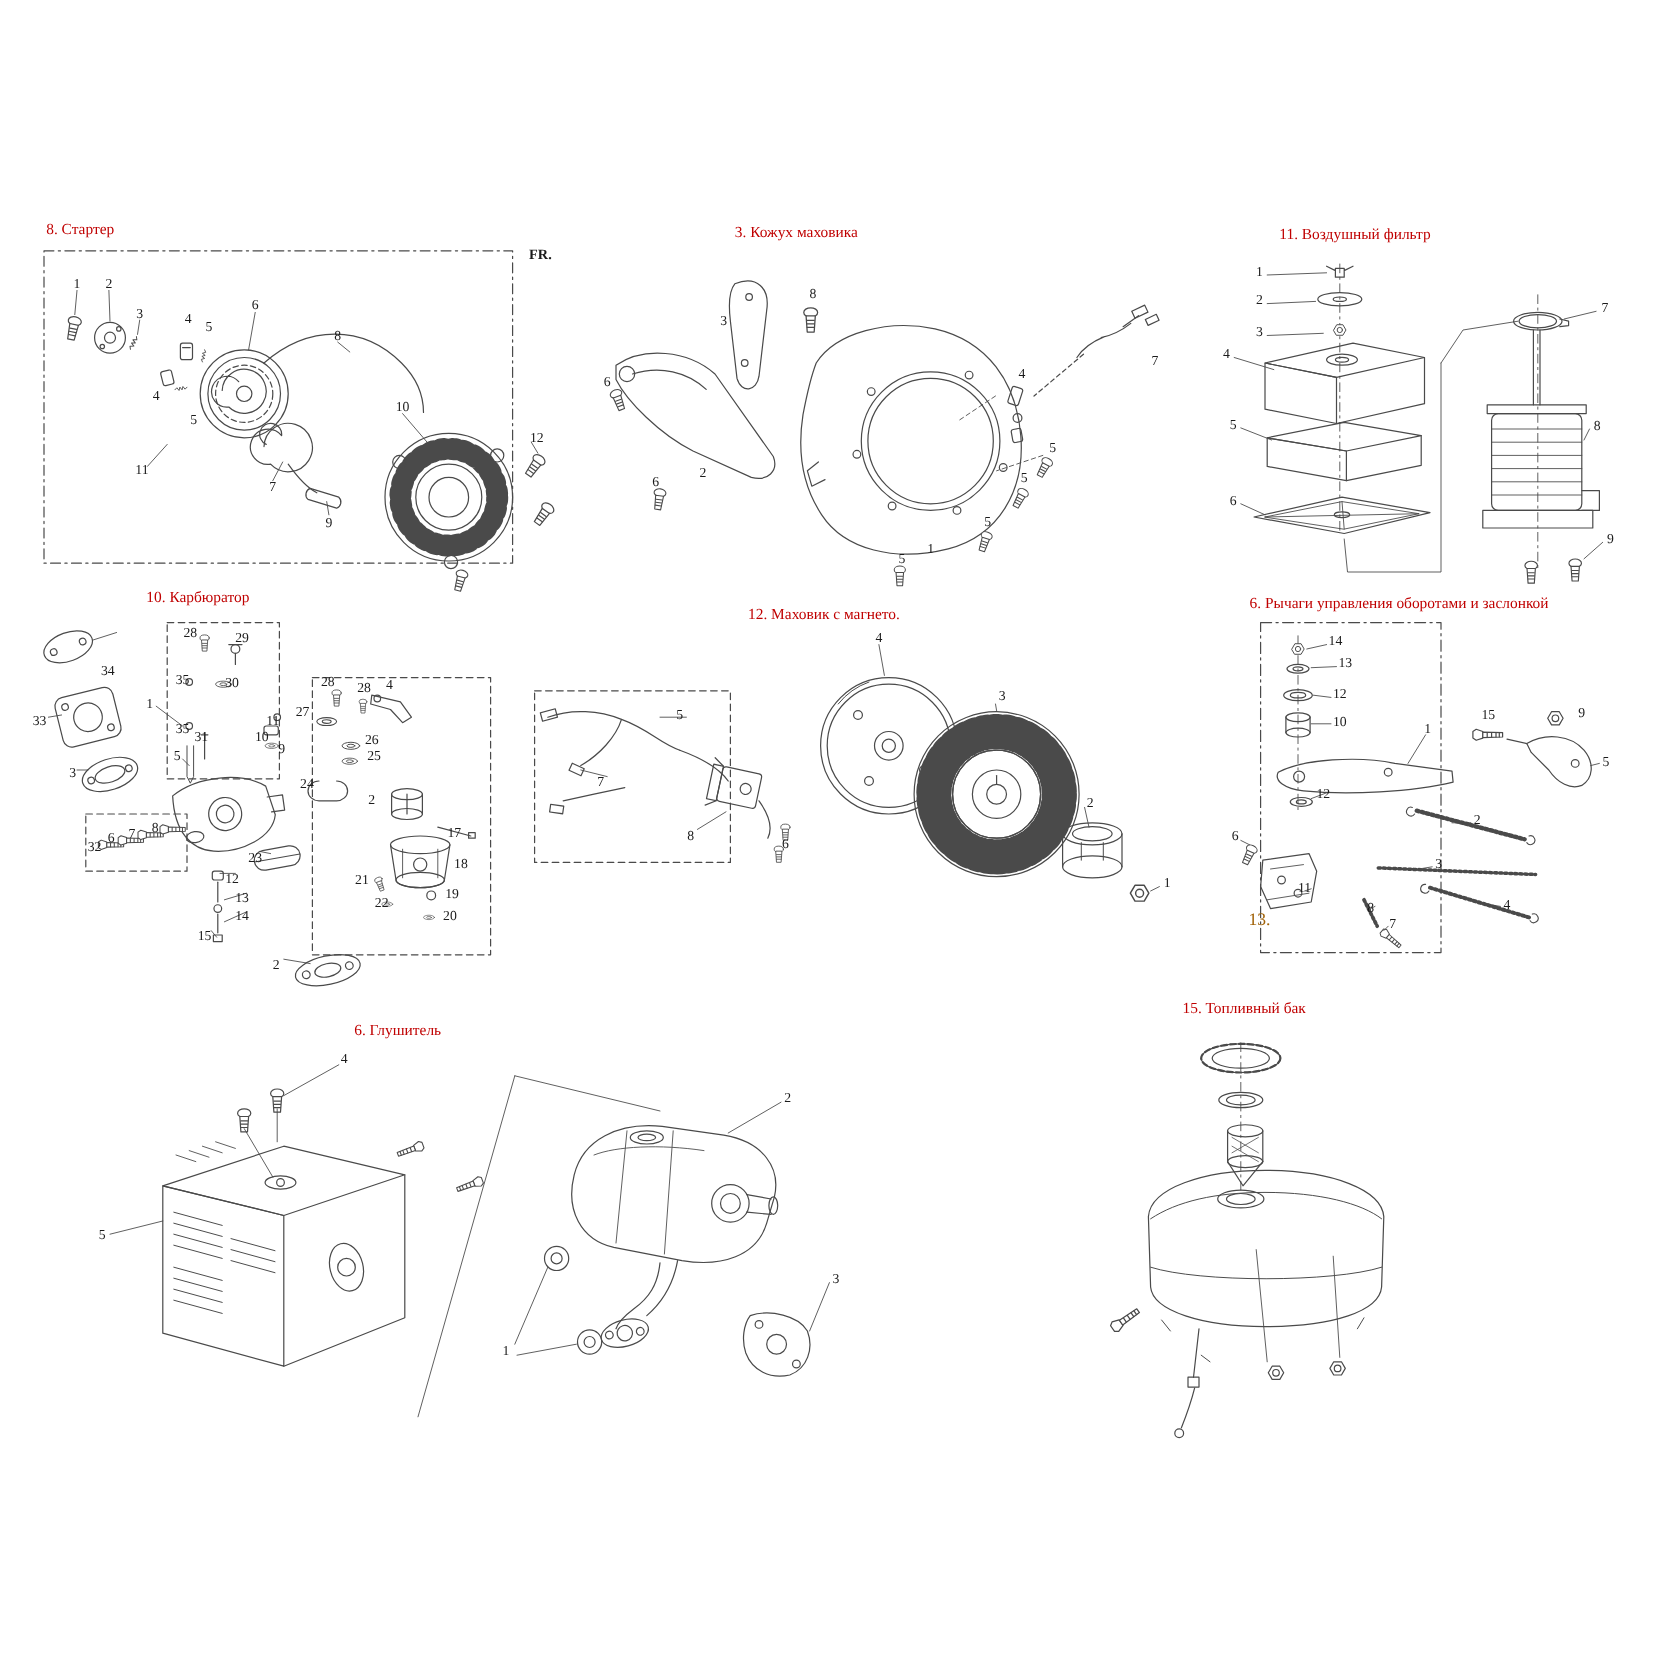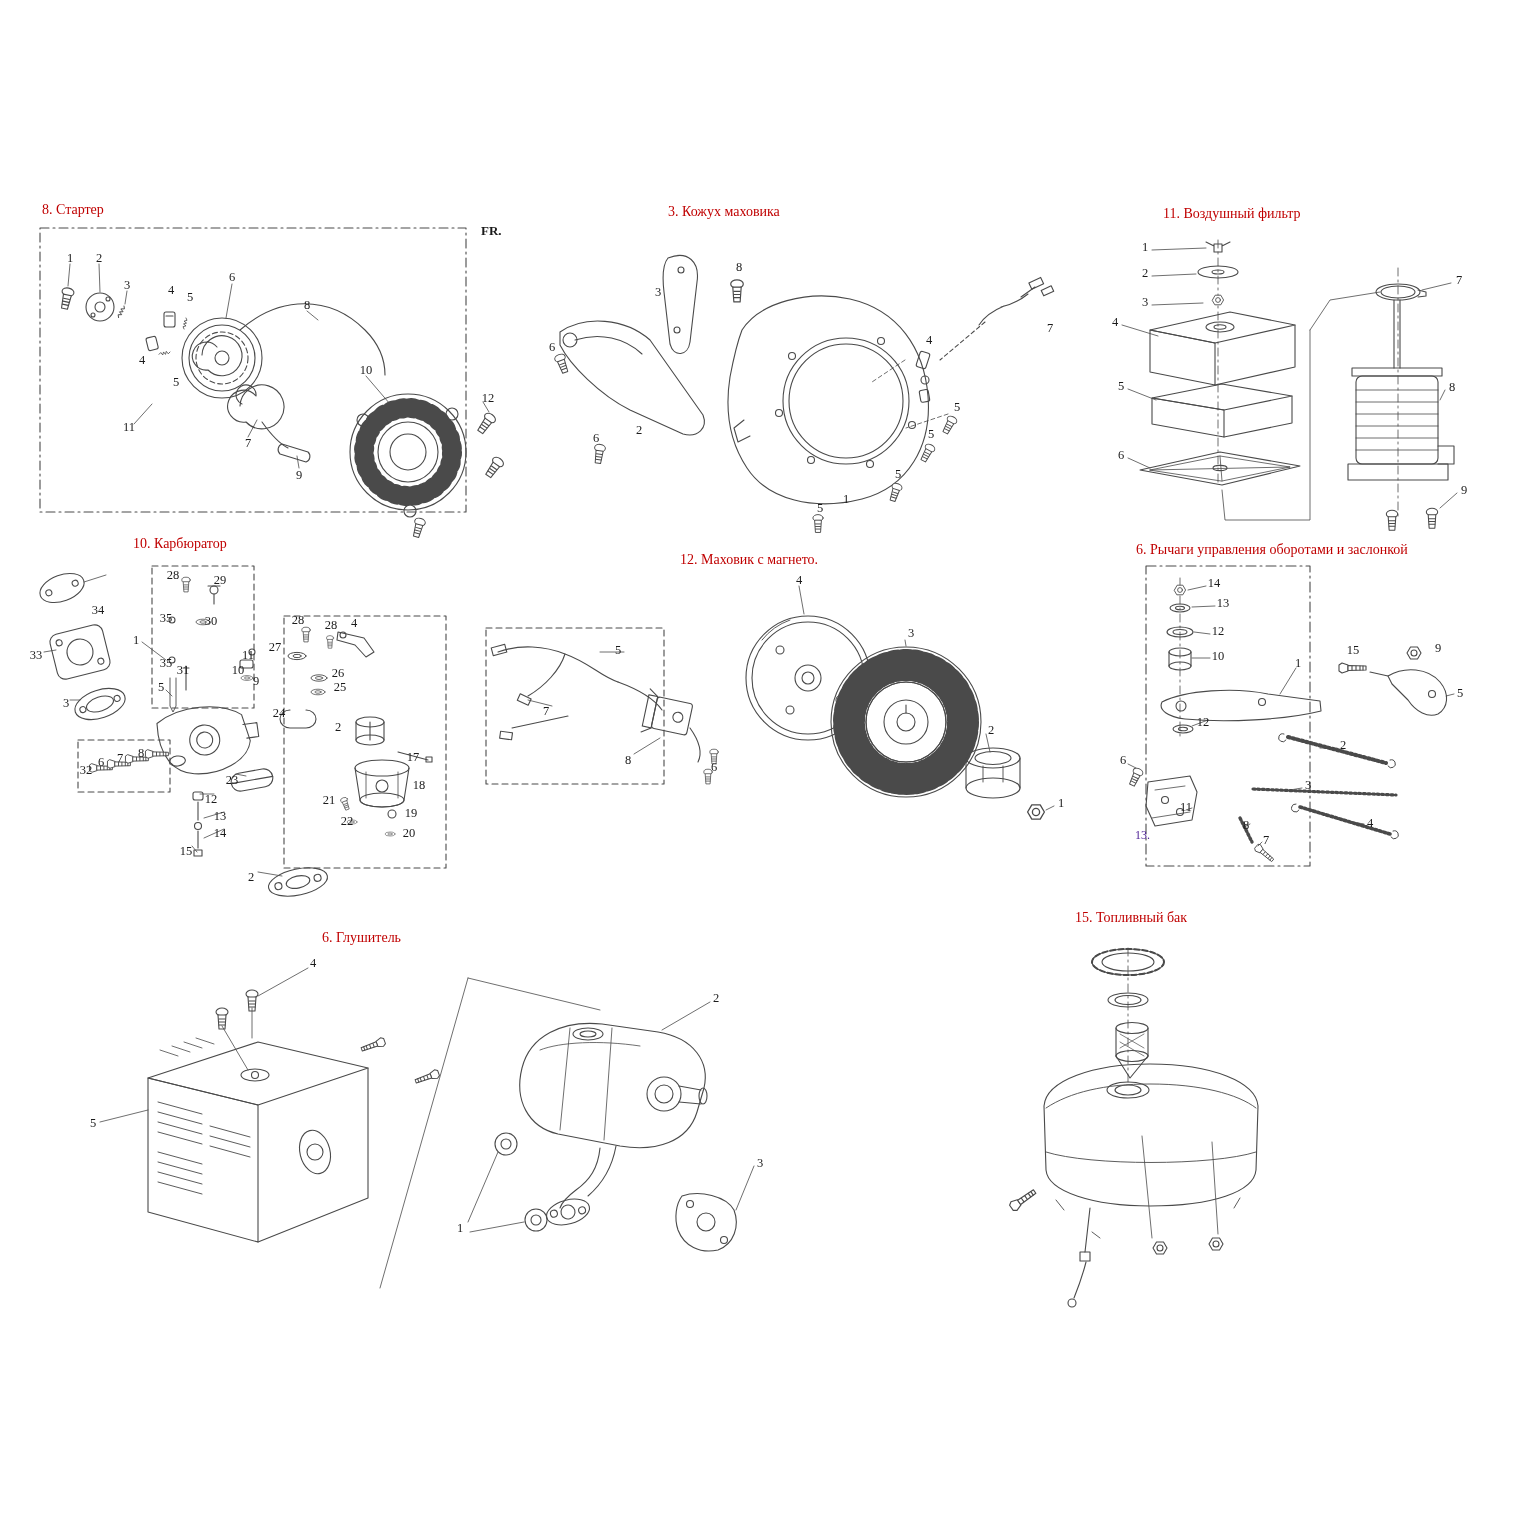--- a/index.html
+++ b/index.html
@@ -1,20 +1,20 @@
 <!DOCTYPE html>
 <html><head>
 <meta charset="utf-8">
 <style>
   html,body{margin:0;padding:0;background:#ffffff;}
   body{width:1527px;height:1527px;position:relative;font-family:"Liberation Sans",sans-serif;overflow:hidden;}
   #stage{position:absolute;left:0;top:0;width:1527px;height:1527px;font-family:Liberation Serif, serif;}
   svg{position:absolute;left:0;top:0;}
   .section-title{position:absolute;color:#c00000;font-size:14px;white-space:nowrap;}
-  .red-mark{position:absolute;color:#4c1d95;font-size:12px;}
+  .red-mark{position:absolute;color:#a16207;font-size:16px;}
   .ink-mark{position:absolute;color:#1a1a1a;font-size:13px;font-weight:bold;}
   .callout-layer{position:absolute;left:0;top:0;width:100%;height:100%;pointer-events:none;}
   .callout{position:absolute;transform:translate(-50%,-50%);font-size:12.5px;color:#1b1b1b;line-height:1;}
 </style>
 </head>
 <body>
 
 <div id="stage">
 
 <svg width="1527" height="1527" viewBox="0 0 1527 1527">

